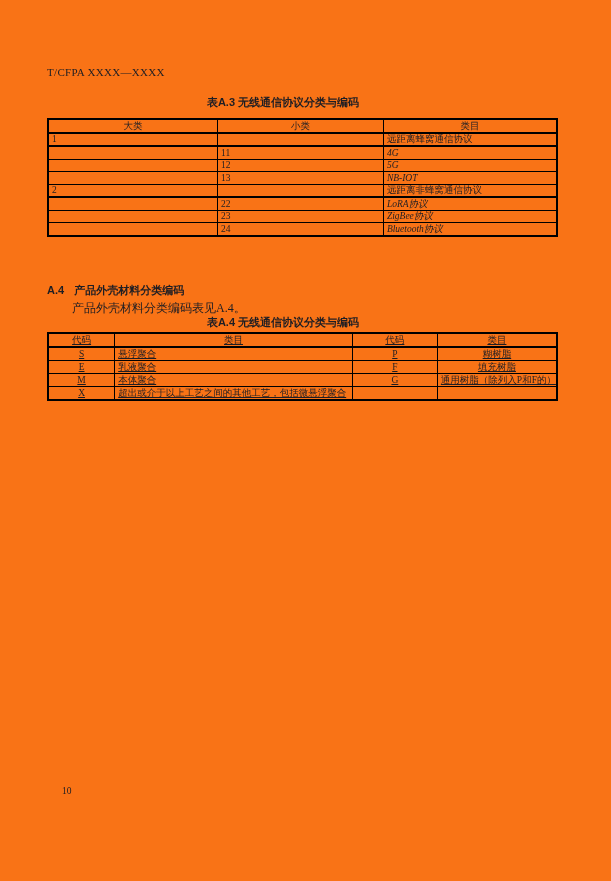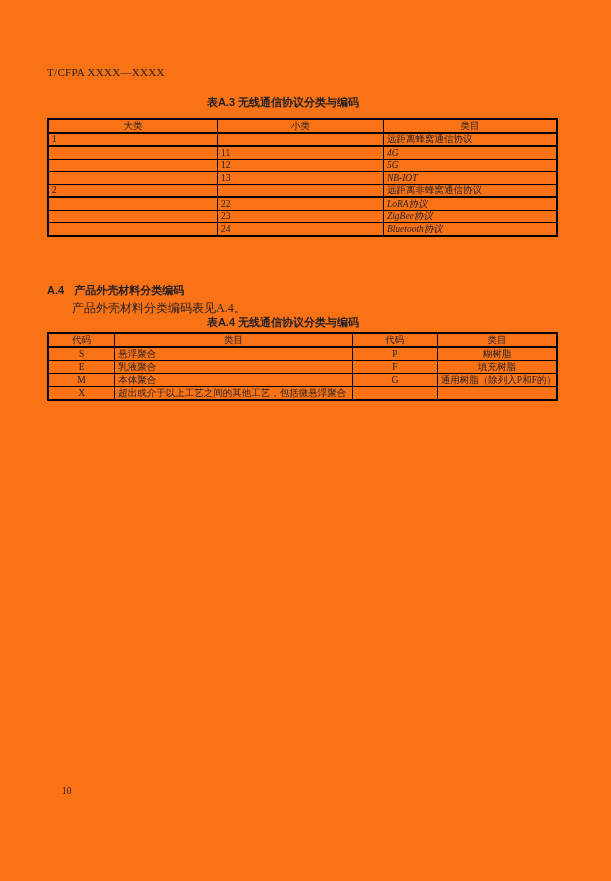--- a/index.html
+++ b/index.html
@@ -23,21 +23,21 @@
   }
   #t3-title{top:95px;}
   #t4-title{top:315px;}
   table.doc{
     position:absolute;left:47px;width:511px;
     border-collapse:collapse;table-layout:fixed;
     font-size:9.5px;
     border:2px solid #000;
   }
   #table-a3{top:118px;}
-  #table-a4{top:332px;}
+  #table-a4{top:332px;text-decoration:underline;}
   table.doc td{
     border:1px solid #000;
     height:11.5px;
     padding:0 3px;
     line-height:1.1;
     overflow:hidden;white-space:nowrap;
   }
   #table-a4 td{height:12px;}
   tr.hdr td{border-bottom:2px solid #000;text-align:center;}
   tr.grp td{border-bottom:2px solid #000;}

